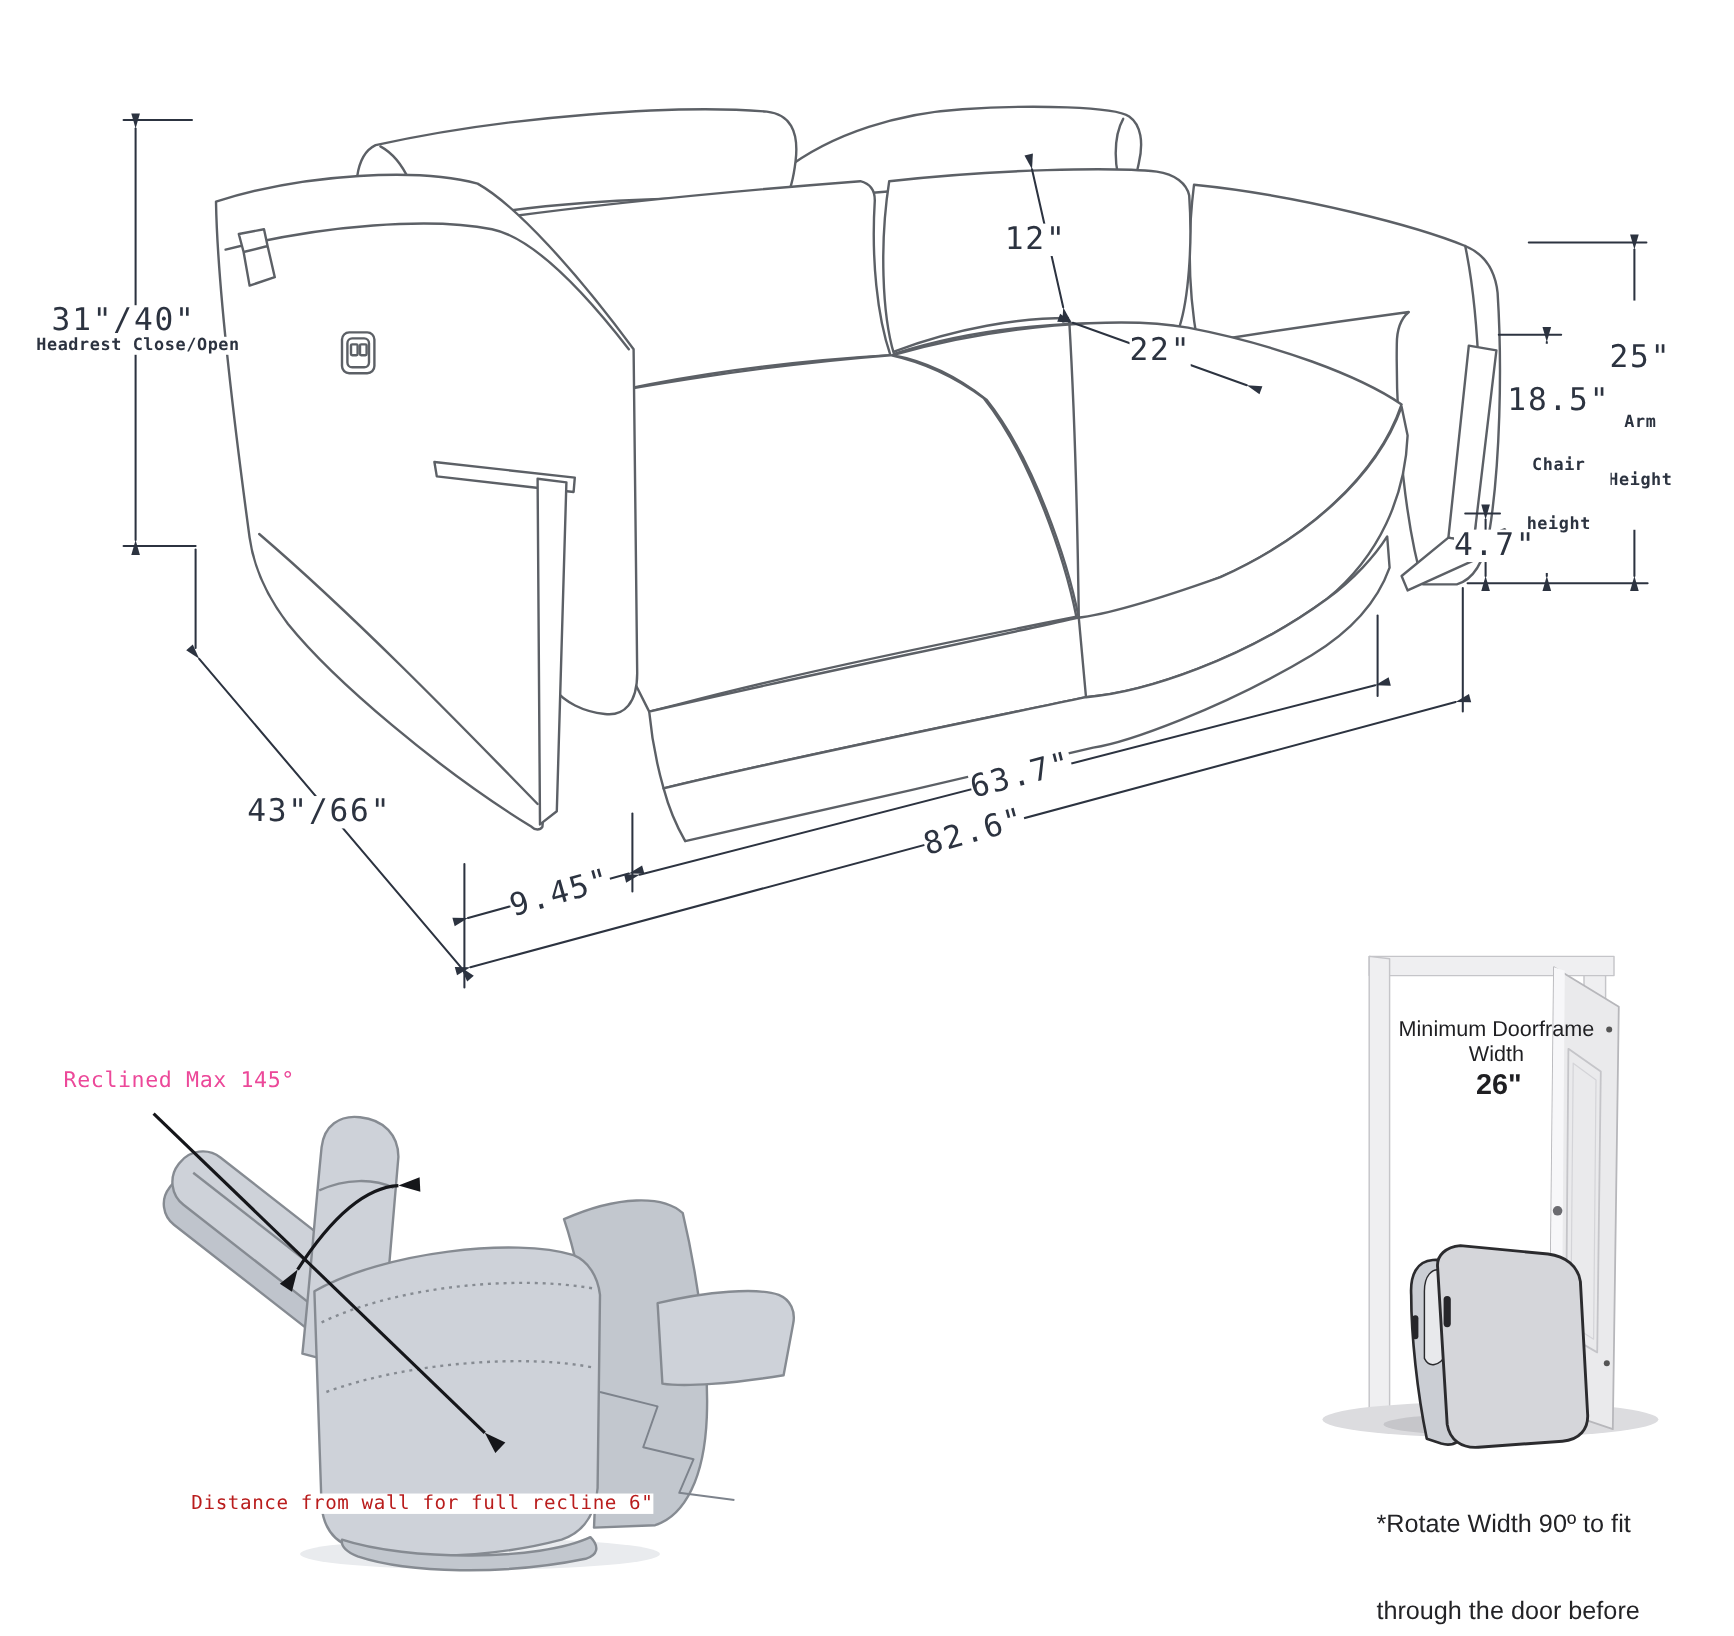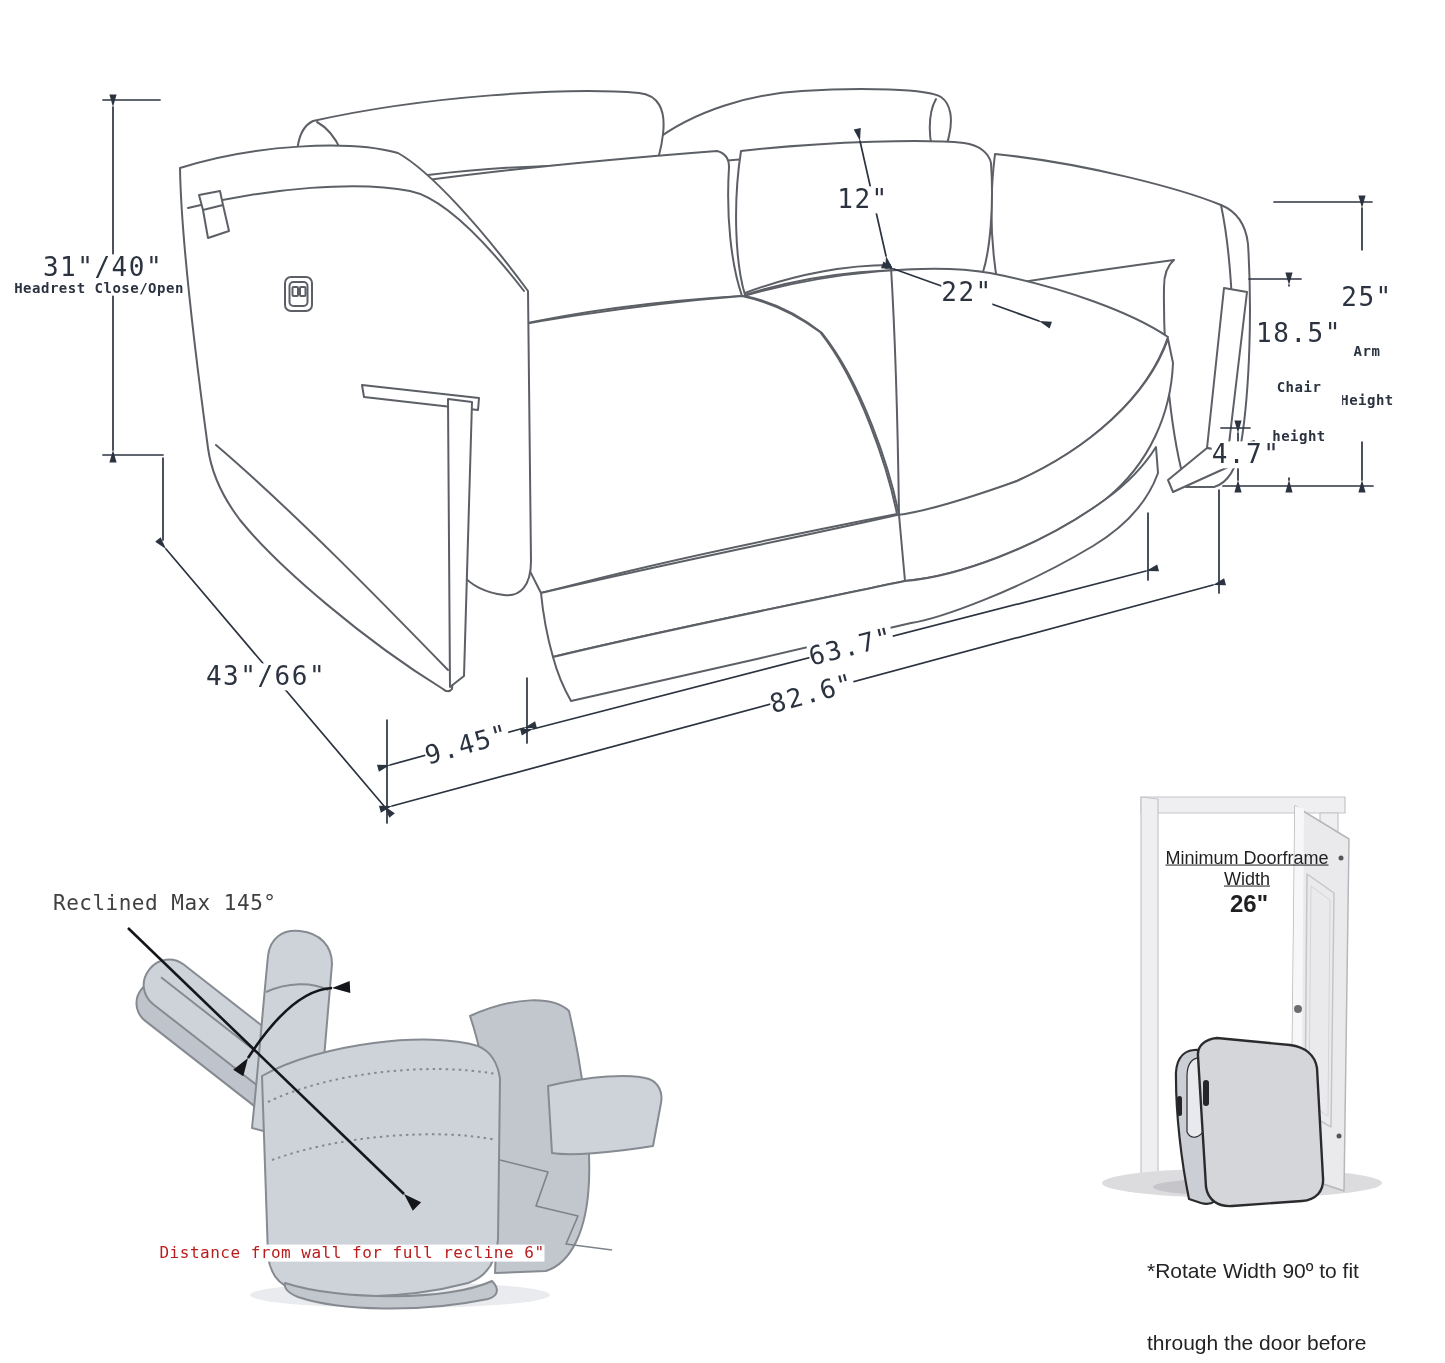--- a/index.html
+++ b/index.html
@@ -4,23 +4,23 @@
 <style>
   html,body{margin:0;padding:0;background:#ffffff;}
   #canvas{position:relative;width:1445px;height:1363px;background:#ffffff;overflow:hidden;
           font-family:"DejaVu Sans Mono",monospace;}
   svg{position:absolute;left:0;top:0;}
   .lbl{position:absolute;white-space:pre;color:#2c3340;background:#ffffff;line-height:1.05;}
   .dimval{font-size:26px;letter-spacing:1.5px;font-weight:400;}
   .dimsub{font-size:14px;font-weight:700;letter-spacing:0.5px;}
   .center{transform:translate(-50%,-50%);text-align:center;}
   .blk{display:block;}
-  .mono17{font-size:21px;color:#404040;letter-spacing:0.5px;background:transparent;}
+  .mono17{font-size:18px;color:#ec4899;letter-spacing:0.5px;background:transparent;}
   .mono16{font-size:16px;color:#b91c1c;letter-spacing:0.5px;}
-  .doorhead{font-family:"Liberation Sans",sans-serif;font-size:18px;color:#1f1f22;background:transparent;text-decoration:underline;}
+  .doorhead{font-family:"Liberation Sans",sans-serif;font-size:18px;color:#1f1f22;background:transparent;}
   .door26{font-family:"Liberation Sans",sans-serif;font-size:24px;font-weight:700;color:#1f1f22;background:transparent;}
   .doornote{font-family:"Liberation Sans",sans-serif;font-size:21px;color:#232326;line-height:24px;background:transparent;}
 </style>
 </head>
 <body>
 
 <div id="canvas">
 
 <svg width="1445" height="1363" viewBox="0 0 1445 1363">
   <defs>
@@ -194,21 +194,21 @@
     <path d="M1187,1076 C1187,1063 1193,1057 1201,1058 L1206,1128 C1199,1139 1191,1140 1187,1132 Z" fill="#e8e9ec" stroke="#2b2b2e" stroke-width="1.2"></path>
     <path d="M1198,1056 C1197,1046 1205,1039 1217,1038 L1290,1045 C1305,1047 1315,1055 1317,1068
              L1323,1178 C1324,1191 1316,1200 1302,1201 L1232,1206
              C1218,1207 1208,1200 1206,1187 Z" fill="#d5d6da" stroke="#2b2b2e" stroke-width="2.4"></path>
     <rect x="1203" y="1080" width="6" height="26" rx="3" fill="#26262a" stroke="none"></rect>
     <rect x="1177" y="1096" width="5" height="20" rx="2.5" fill="#26262a" stroke="none"></rect>
   </g>
 </svg>
 
   <div class="lbl dimval center" style="left:103px;top:268px;">31"/40"</div>
-  <div class="lbl dimsub center" style="left:99px;top:288px;">Headrest Close/Open</div>
+  <div class="lbl dimsub center" style="left:115px;top:288px;">Headrest Close/Open</div>
 
   <div class="lbl dimval center" style="left:863px;top:200px;">12"</div>
 
   <div class="lbl dimval center" style="left:967px;top:293px;">22"</div>
 
   <div class="lbl center" style="left:1367px;top:346px;">
     <span class="blk dimval">25"</span>
     <span class="blk dimsub">Arm</span>
     <span class="blk dimsub">Height</span>
   </div>

